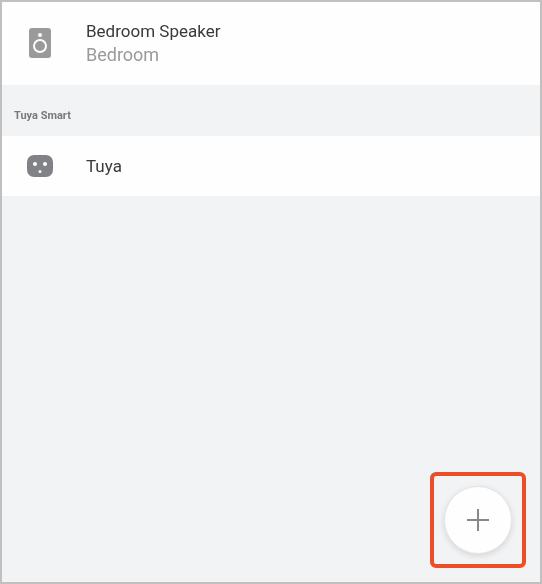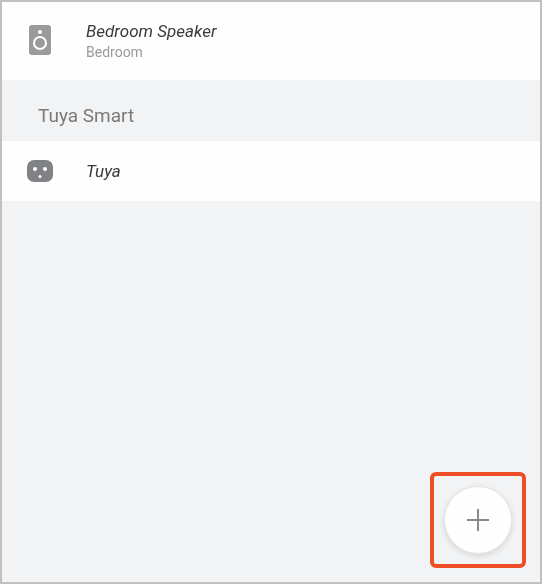--- a/index.html
+++ b/index.html
@@ -109,33 +109,32 @@
     .device-text {
       margin-left: 32px;
       display: flex;
       flex-direction: column;
     }
     .device-title {
       font-size: 17px;
       color: #3a3a3a;
       font-weight: 400;
       line-height: 1.3;
-      font-style: italic;
     }
     .device-subtitle {
-      font-size: 14px;
+      font-size: 18px;
       color: #9a9a9a;
       font-weight: 400;
       margin-top: 2px;
     }
     .section-header {
-      padding: 24px 36px 14px;
-      font-size: 19px;
+      padding: 24px 12px 14px;
+      font-size: 11px;
       color: #7a7a7a;
-      font-weight: 400;
+      font-weight: 700;
     }
     .fab-wrapper {
       position: absolute;
       bottom: 14px;
       right: 14px;
       border: 4px solid #ed4e25;
       border-radius: 6px;
       padding: 10px;
     }
     .fab {

